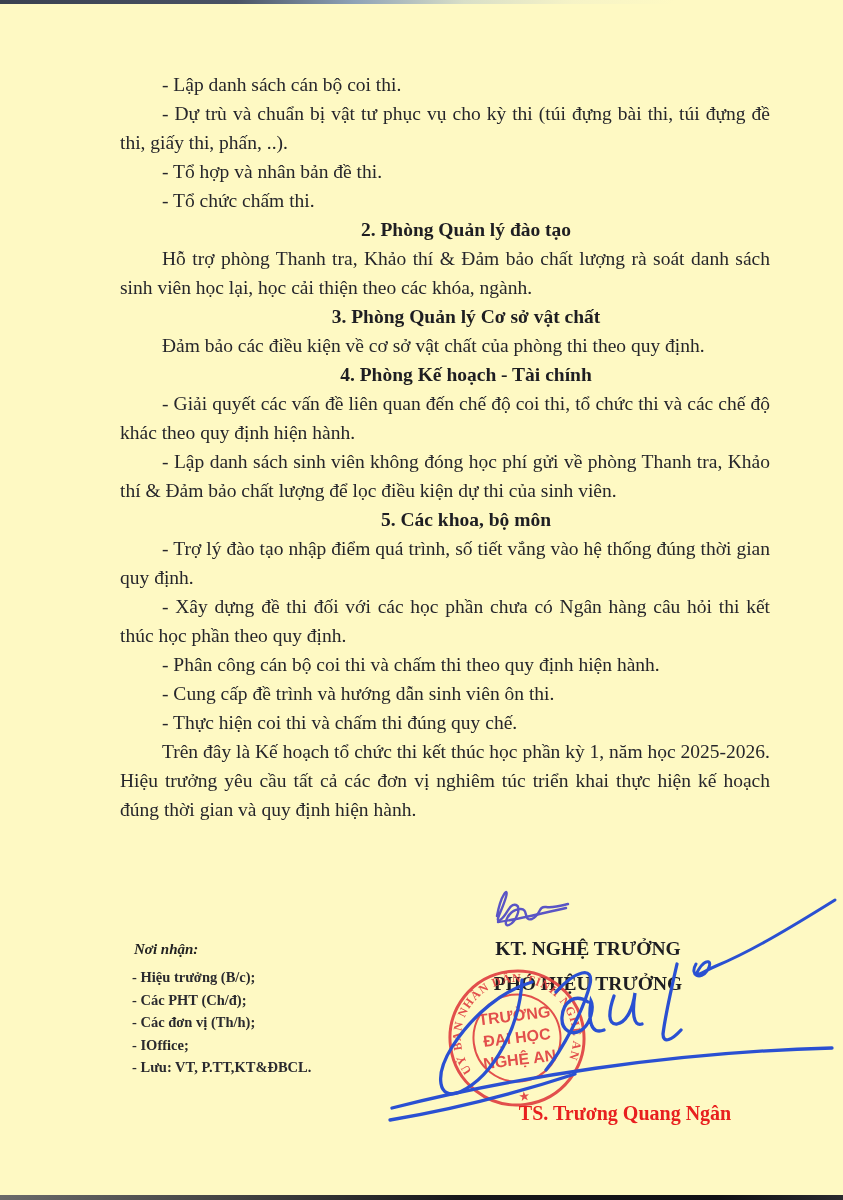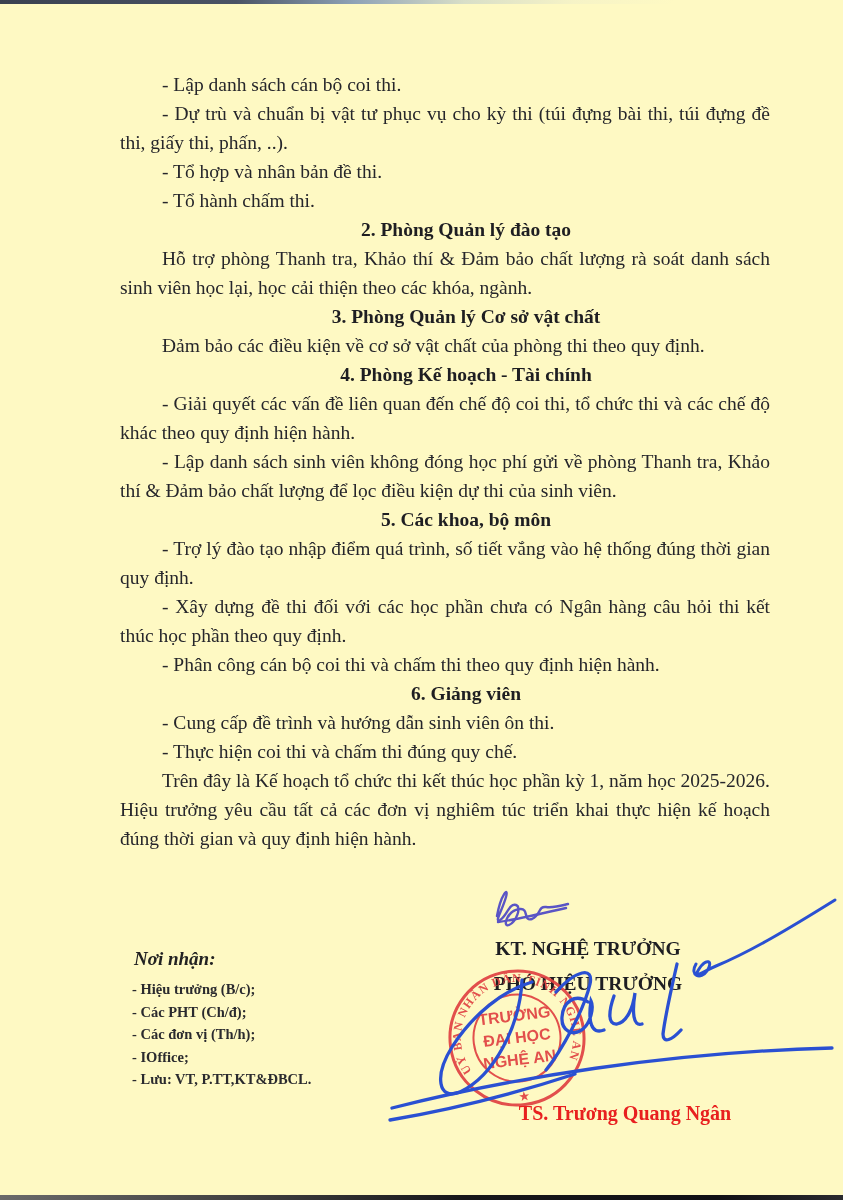--- a/index.html
+++ b/index.html
@@ -27,21 +27,21 @@
   
   .doc-body{
     position:absolute;left:120px;top:70px;width:650px;
     font-size:19.5px;line-height:29px;
     text-align:justify;
   }
   .doc-body p{margin:0;text-indent:42px;}
   .doc-body p.heading{font-weight:bold;text-align:center;color:#1e1e22;}
   
   .recipients{position:absolute;left:132px;top:936px;}
-  .recipients .title{font-weight:bold;font-style:italic;font-size:19px;margin:12px 0 8px 2px;color:#222;}
+  .recipients .title{font-weight:bold;font-style:italic;font-size:15px;margin:5px 0 8px 2px;color:#222;}
   .recipients .item{font-size:14.5px;line-height:22.5px;margin:0;color:#2a2a2e;font-weight:bold;}
   
   .sig-titles{
     position:absolute;left:467px;top:931px;width:242px;
     text-align:center;font-weight:bold;font-size:19.5px;line-height:35px;color:#1e1e22;
   }
   .signer-name{
     position:absolute;left:500px;top:1102px;width:250px;
     text-align:center;font-weight:bold;font-size:20px;color:#e8201f;
   }
@@ -51,33 +51,32 @@
 </head>
 <body>
 
 <div class="page">
   <div class="scan-edge-top"></div>
 
   <div class="doc-body">
     <p class="item">- Lập danh sách cán bộ coi thi.</p>
     <p class="item">- Dự trù và chuẩn bị vật tư phục vụ cho kỳ thi (túi đựng bài thi, túi đựng đề thi, giấy thi, phấn, ..).</p>
     <p class="item">- Tổ hợp và nhân bản đề thi.</p>
-    <p class="item">- Tổ hành chấm thi.</p>
+    <p class="item">- Tổ chức chấm thi.</p>
     <p class="heading">2. Phòng Quản lý đào tạo</p>
     <p class="para">Hỗ trợ phòng Thanh tra, Khảo thí &amp; Đảm bảo chất lượng rà soát danh sách sinh viên học lại, học cải thiện theo các khóa, ngành.</p>
     <p class="heading">3. Phòng Quản lý Cơ sở vật chất</p>
     <p class="para">Đảm bảo các điều kiện về cơ sở vật chất của phòng thi theo quy định.</p>
     <p class="heading">4. Phòng Kế hoạch - Tài chính</p>
     <p class="para">- Giải quyết các vấn đề liên quan đến chế độ coi thi, tổ chức thi và các chế độ khác theo quy định hiện hành.</p>
     <p class="para">- Lập danh sách sinh viên không đóng học phí gửi về phòng Thanh tra, Khảo thí &amp; Đảm bảo chất lượng để lọc điều kiện dự thi của sinh viên.</p>
     <p class="heading">5. Các khoa, bộ môn</p>
     <p class="para">- Trợ lý đào tạo nhập điểm quá trình, số tiết vắng vào hệ thống đúng thời gian quy định.</p>
     <p class="para">- Xây dựng đề thi đối với các học phần chưa có Ngân hàng câu hỏi thi kết thúc học phần theo quy định.</p>
     <p class="para">- Phân công cán bộ coi thi và chấm thi theo quy định hiện hành.</p>
-    <p class="heading">6. Giảng viên</p>
     <p class="para">- Cung cấp đề trình và hướng dẫn sinh viên ôn thi.</p>
     <p class="para">- Thực hiện coi thi và chấm thi đúng quy chế.</p>
     <p class="para">Trên đây là Kế hoạch tổ chức thi kết thúc học phần kỳ 1, năm học 2025-2026. Hiệu trưởng yêu cầu tất cả các đơn vị nghiêm túc triển khai thực hiện kế hoạch đúng thời gian và quy định hiện hành.</p>
   </div>
 
   <div class="recipients">
     <p class="title">Nơi nhận:</p>
     <p class="item">- Hiệu trưởng (B/c);</p>
     <p class="item">- Các PHT (Ch/đ);</p>
     <p class="item">- Các đơn vị (Th/h);</p>

